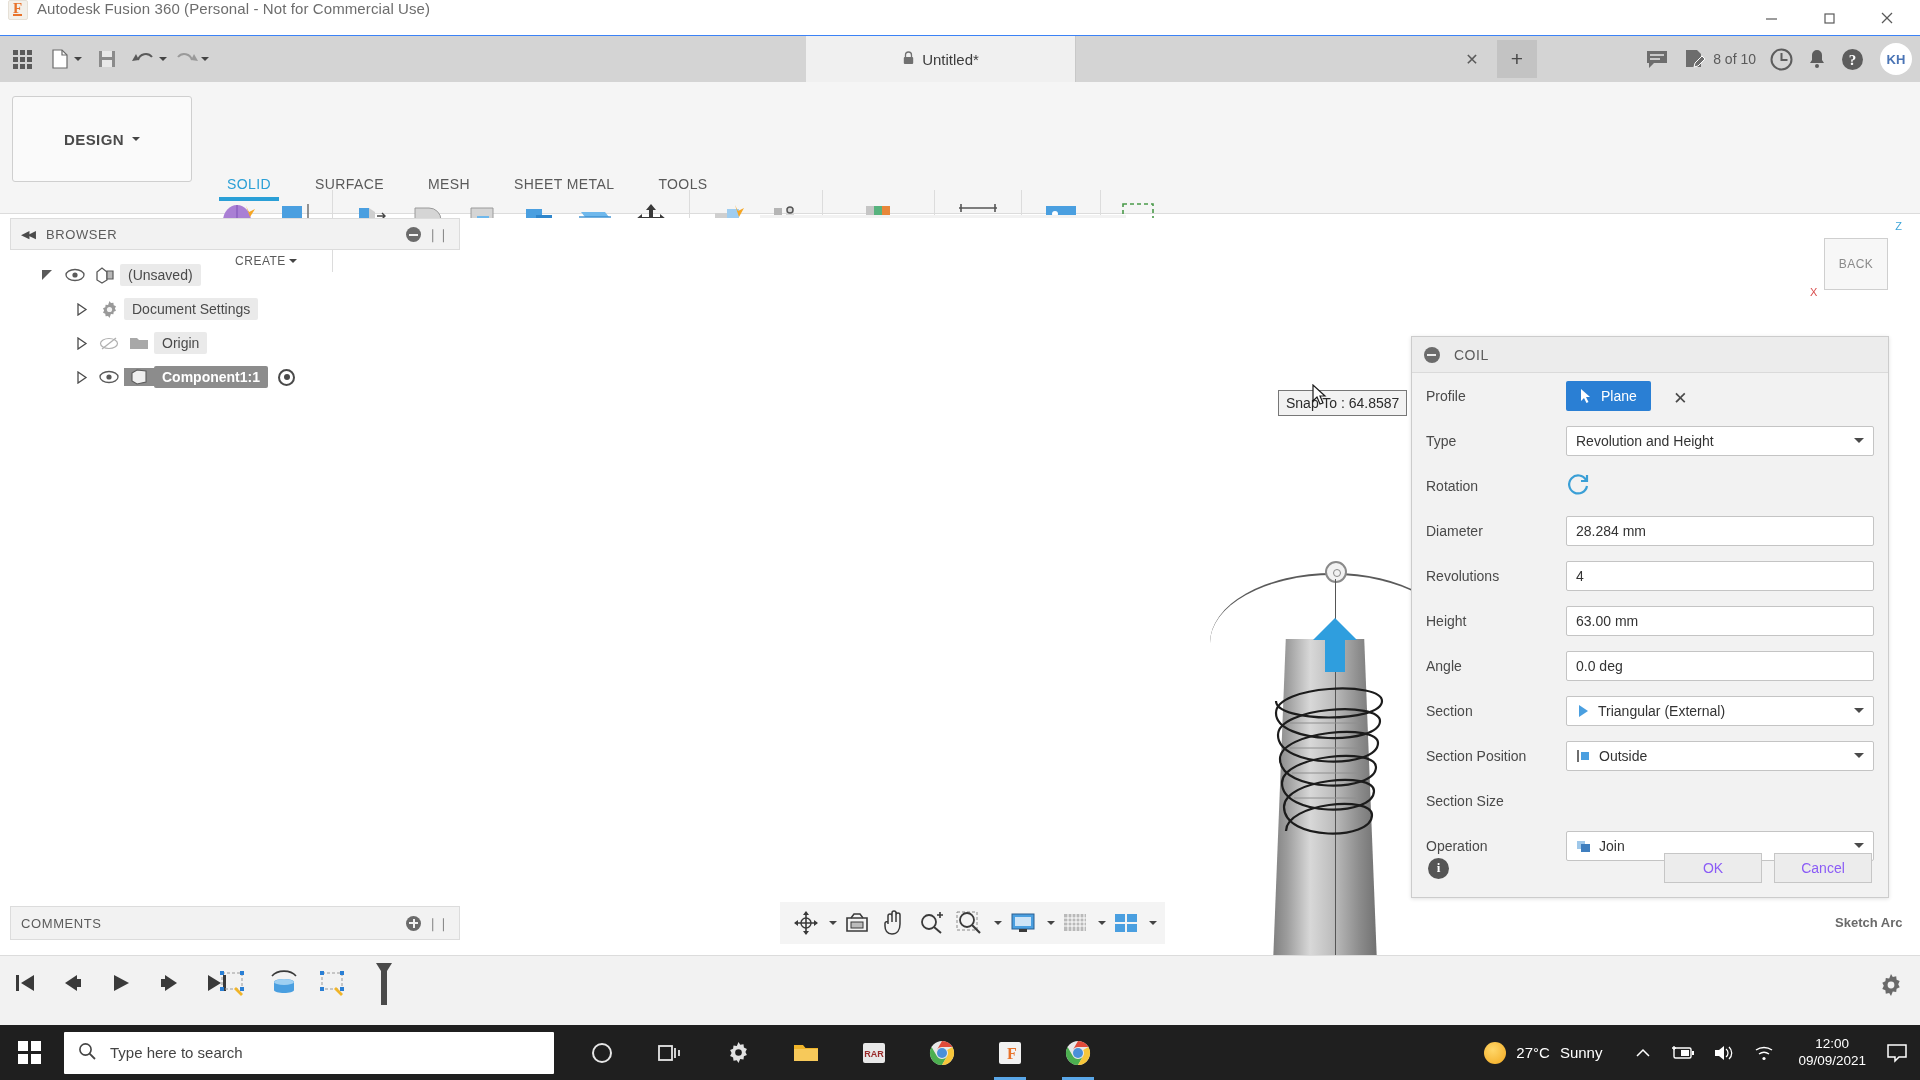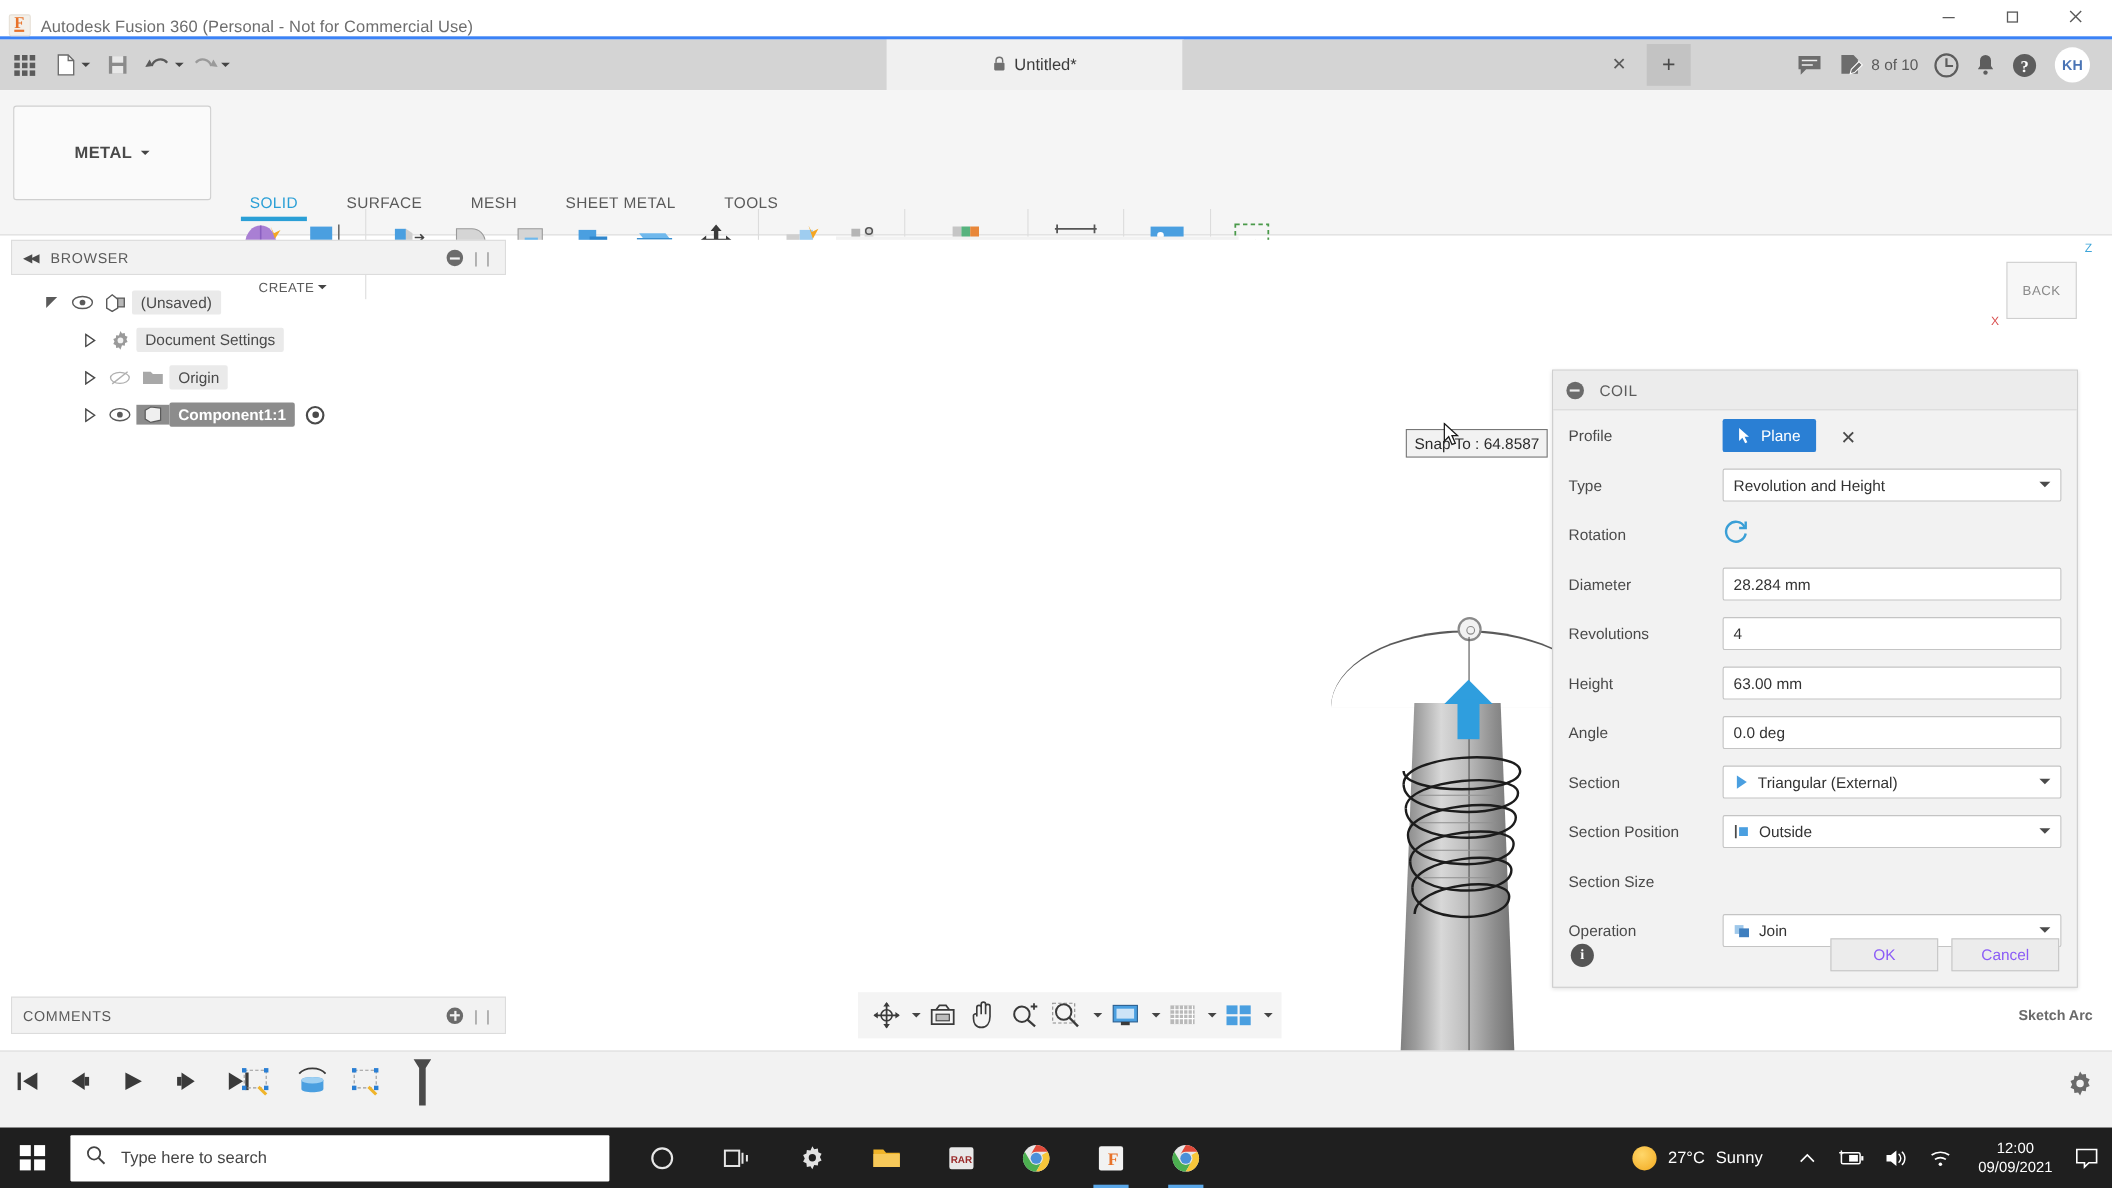--- a/index.html
+++ b/index.html
@@ -6,22 +6,22 @@
   html, body {
     width: 1920px; height: 1080px;
     font-family: "Liberation Sans", sans-serif;
     overflow: hidden; background: #fff;
   }
   #app { position: relative; width: 1920px; height: 1080px; }
 
   
   .titlebar {
     position: absolute; left: 0; top: 0; width: 1920px; height: 36px;
-    background: #ffffff; border-bottom: 3px solid #3b82f6;
-    display: flex; align-items: flex-end;
+    background: #ffffff; border-bottom: 1px solid #3b82f6;
+    display: flex; align-items: flex-start;
   }
   .app-logo {
     width: 20px; height: 20px; margin-left: 8px; margin-right: 9px;
     background: #f3f0ea; border: 1px solid #e6e0d6; border-radius: 2px;
     position: relative; flex: none;
   }
   .app-logo::before {
     content: "F"; position: absolute; left: 4px; top: -1px;
     font-size: 15px; font-weight: bold; color: #e8722a;
     font-family: "Liberation Serif", serif;
@@ -60,21 +60,21 @@
     background: #f0f0f0; display: flex; align-items: center; justify-content: center;
     border-right: 1px solid #c8c8c8;
   }
   .doc-tab .lock { margin-right: 7px; color: #666; font-size: 13px; }
   .doc-tab-title { font-size: 15px; color: #3c3c3c; }
   .tab-close { position: absolute; left: 1461px; top: 12px; width: 22px; height: 22px;
     display:flex; align-items:center; justify-content:center; color:#5b5b5b; font-size:16px; }
   .tab-add { position: absolute; left: 1497px; top: 4px; width: 40px; height: 38px;
     background: #c3c3c3; display:flex; align-items:center; justify-content:center;
     color:#4a4a4a; font-size: 21px; }
-  .topright { position: absolute; right: 20px; top: 0; height: 46px; display: flex; align-items: center; }
+  .topright { position: absolute; right: 8px; top: 0; height: 46px; display: flex; align-items: center; }
   .tr-item { display: flex; align-items: center; margin-left: 14px; color: #5d5d5d; }
   .tr-count { font-size: 14px; color: #5a5a5a; margin-left: 5px; }
   .avatar {
     width: 32px; height: 32px; border-radius: 50%; background: #fff;
     display: flex; align-items: center; justify-content: center;
     font-size: 13px; color: #4a74b5; font-weight: bold; margin-left: 16px;
   }
 
   
   .ribbon {
@@ -457,21 +457,21 @@
           <circle cx="11.5" cy="11.5" r="10.5" fill="#5d5d5d"></circle>
           <text x="11.5" y="17" text-anchor="middle" font-size="15" fill="#fff" font-family="Liberation Serif, serif" font-weight="bold">?</text>
         </svg>
       </div>
       <div class="avatar">KH</div>
     </div>
   </div>
 
   <div class="ribbon">
     <div class="design-box">
-      <span class="design-label">METAL</span>
+      <span class="design-label">DESIGN</span>
       <span class="caret" style="margin-left:8px"></span>
     </div>
 
     <div class="ribbon-tabs">
       <div class="rtab active">SOLID</div>
       <div class="rtab">SURFACE</div>
       <div class="rtab">MESH</div>
       <div class="rtab">SHEET METAL</div>
       <div class="rtab">TOOLS</div>
     </div>

